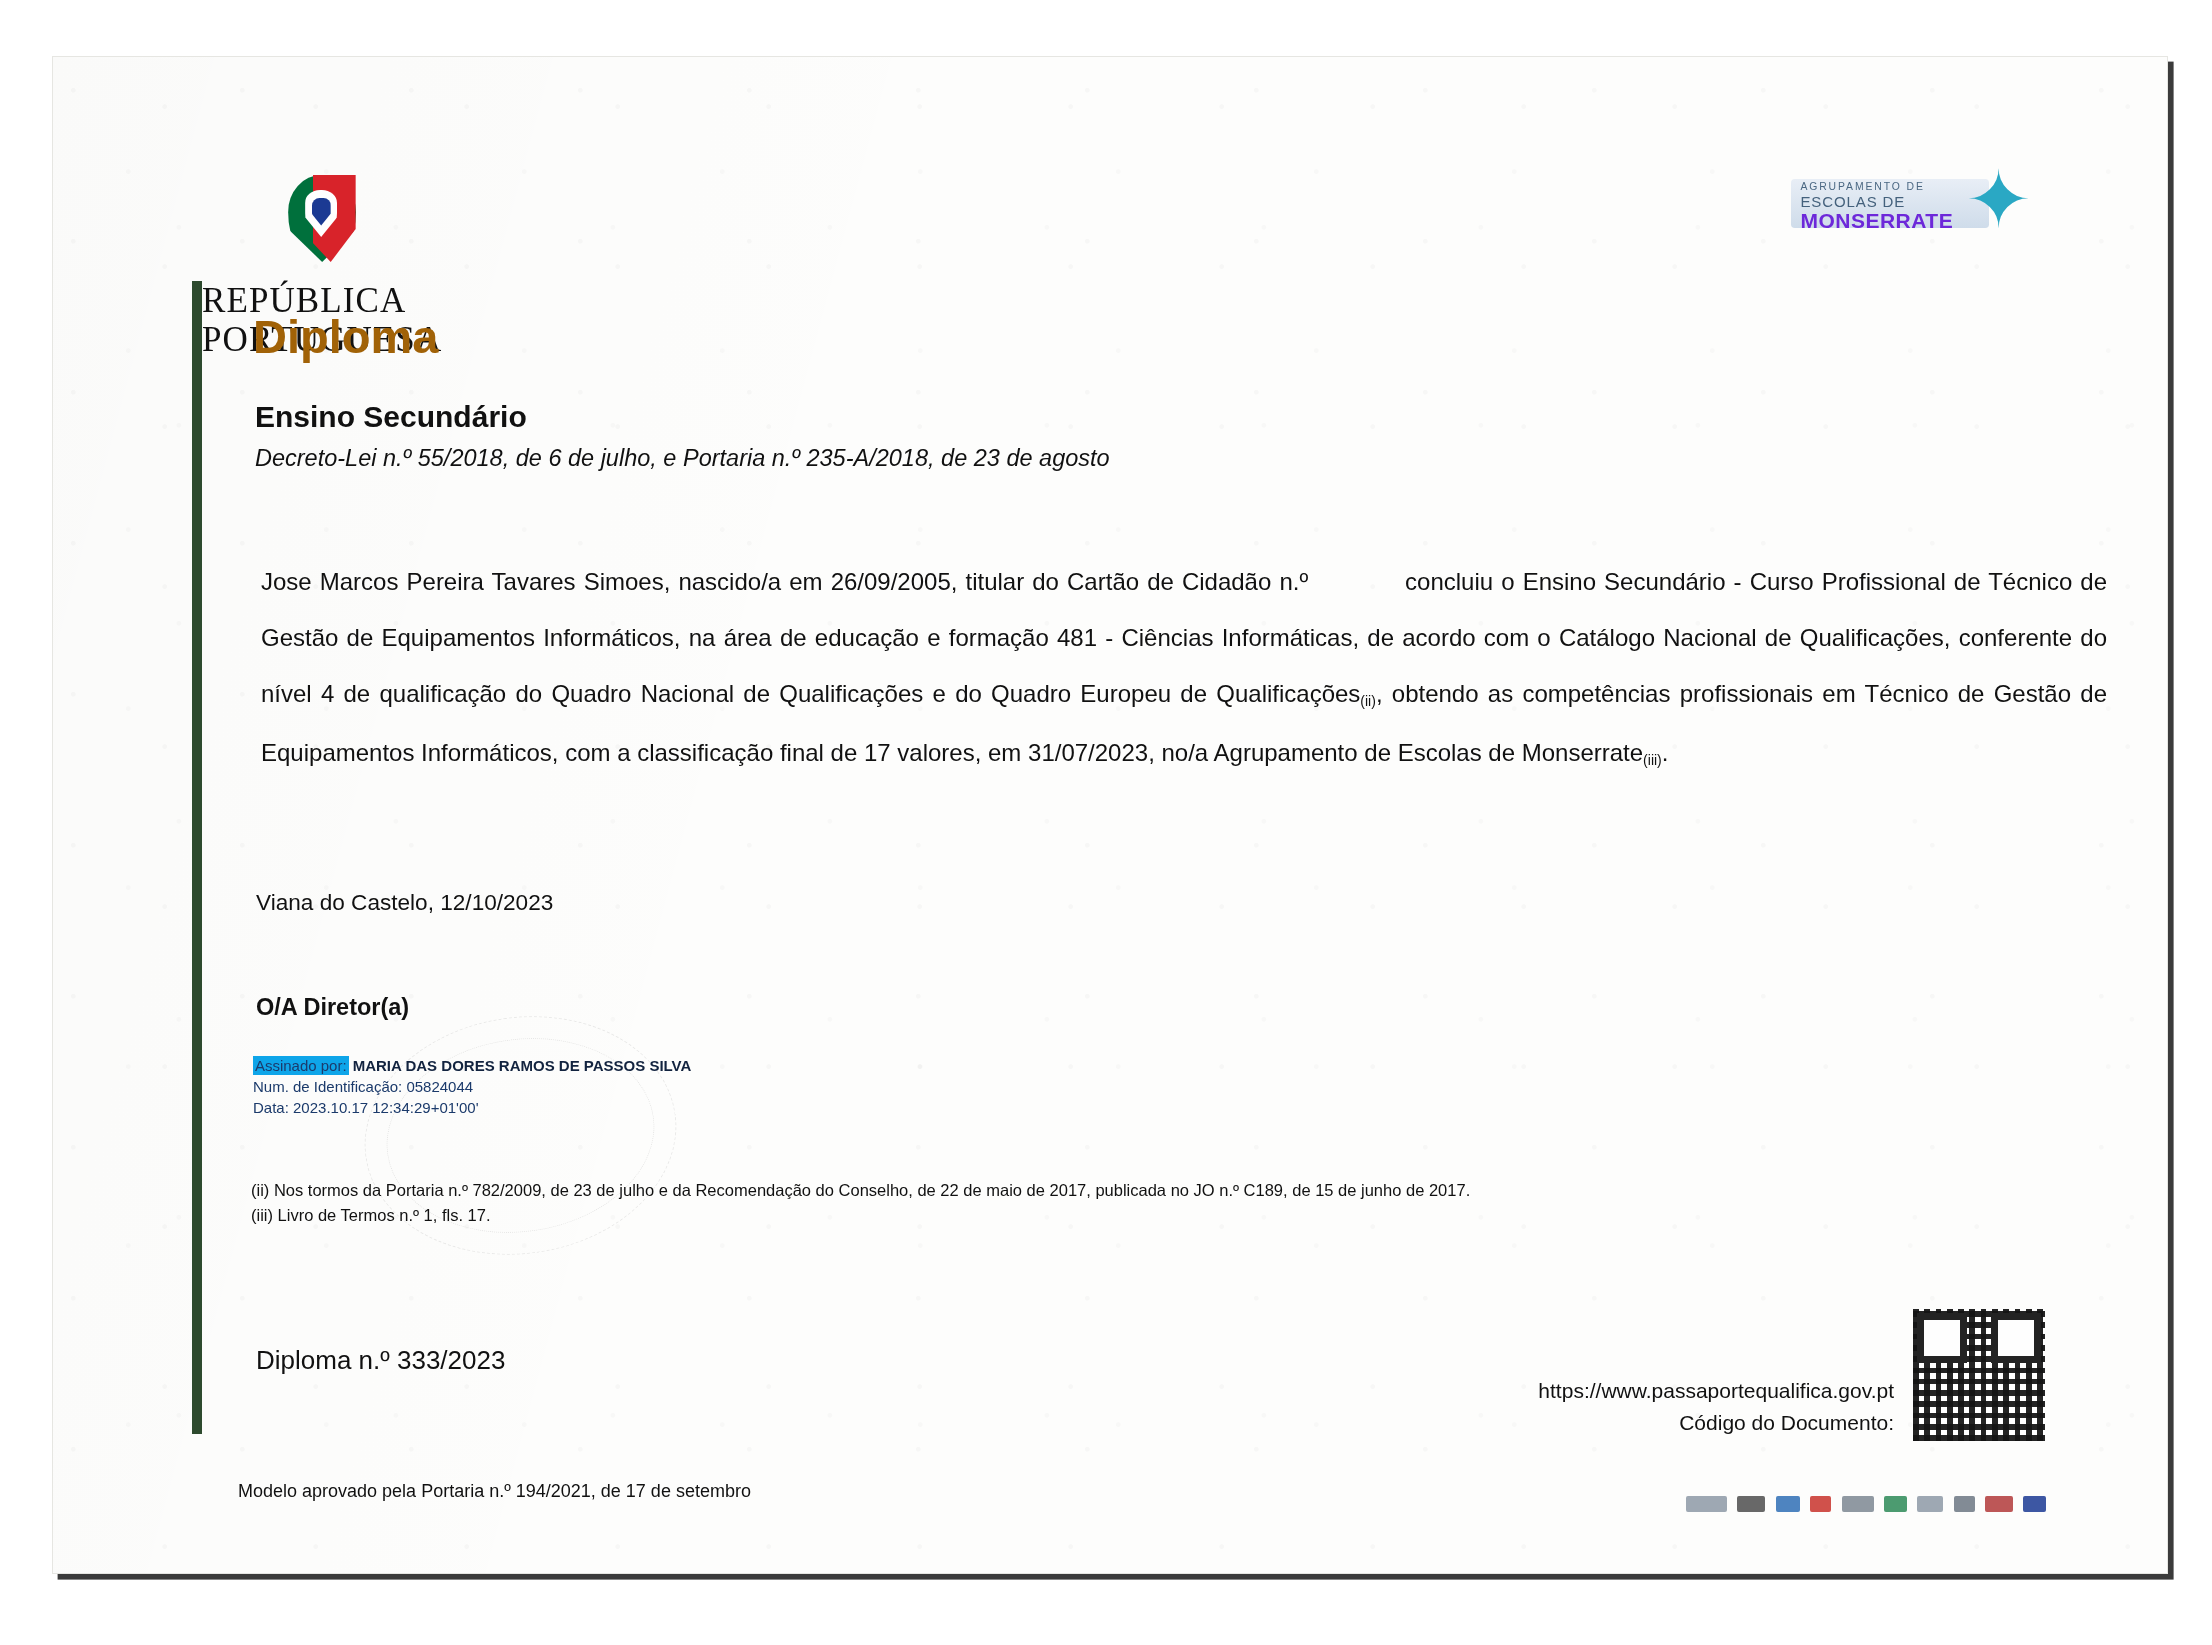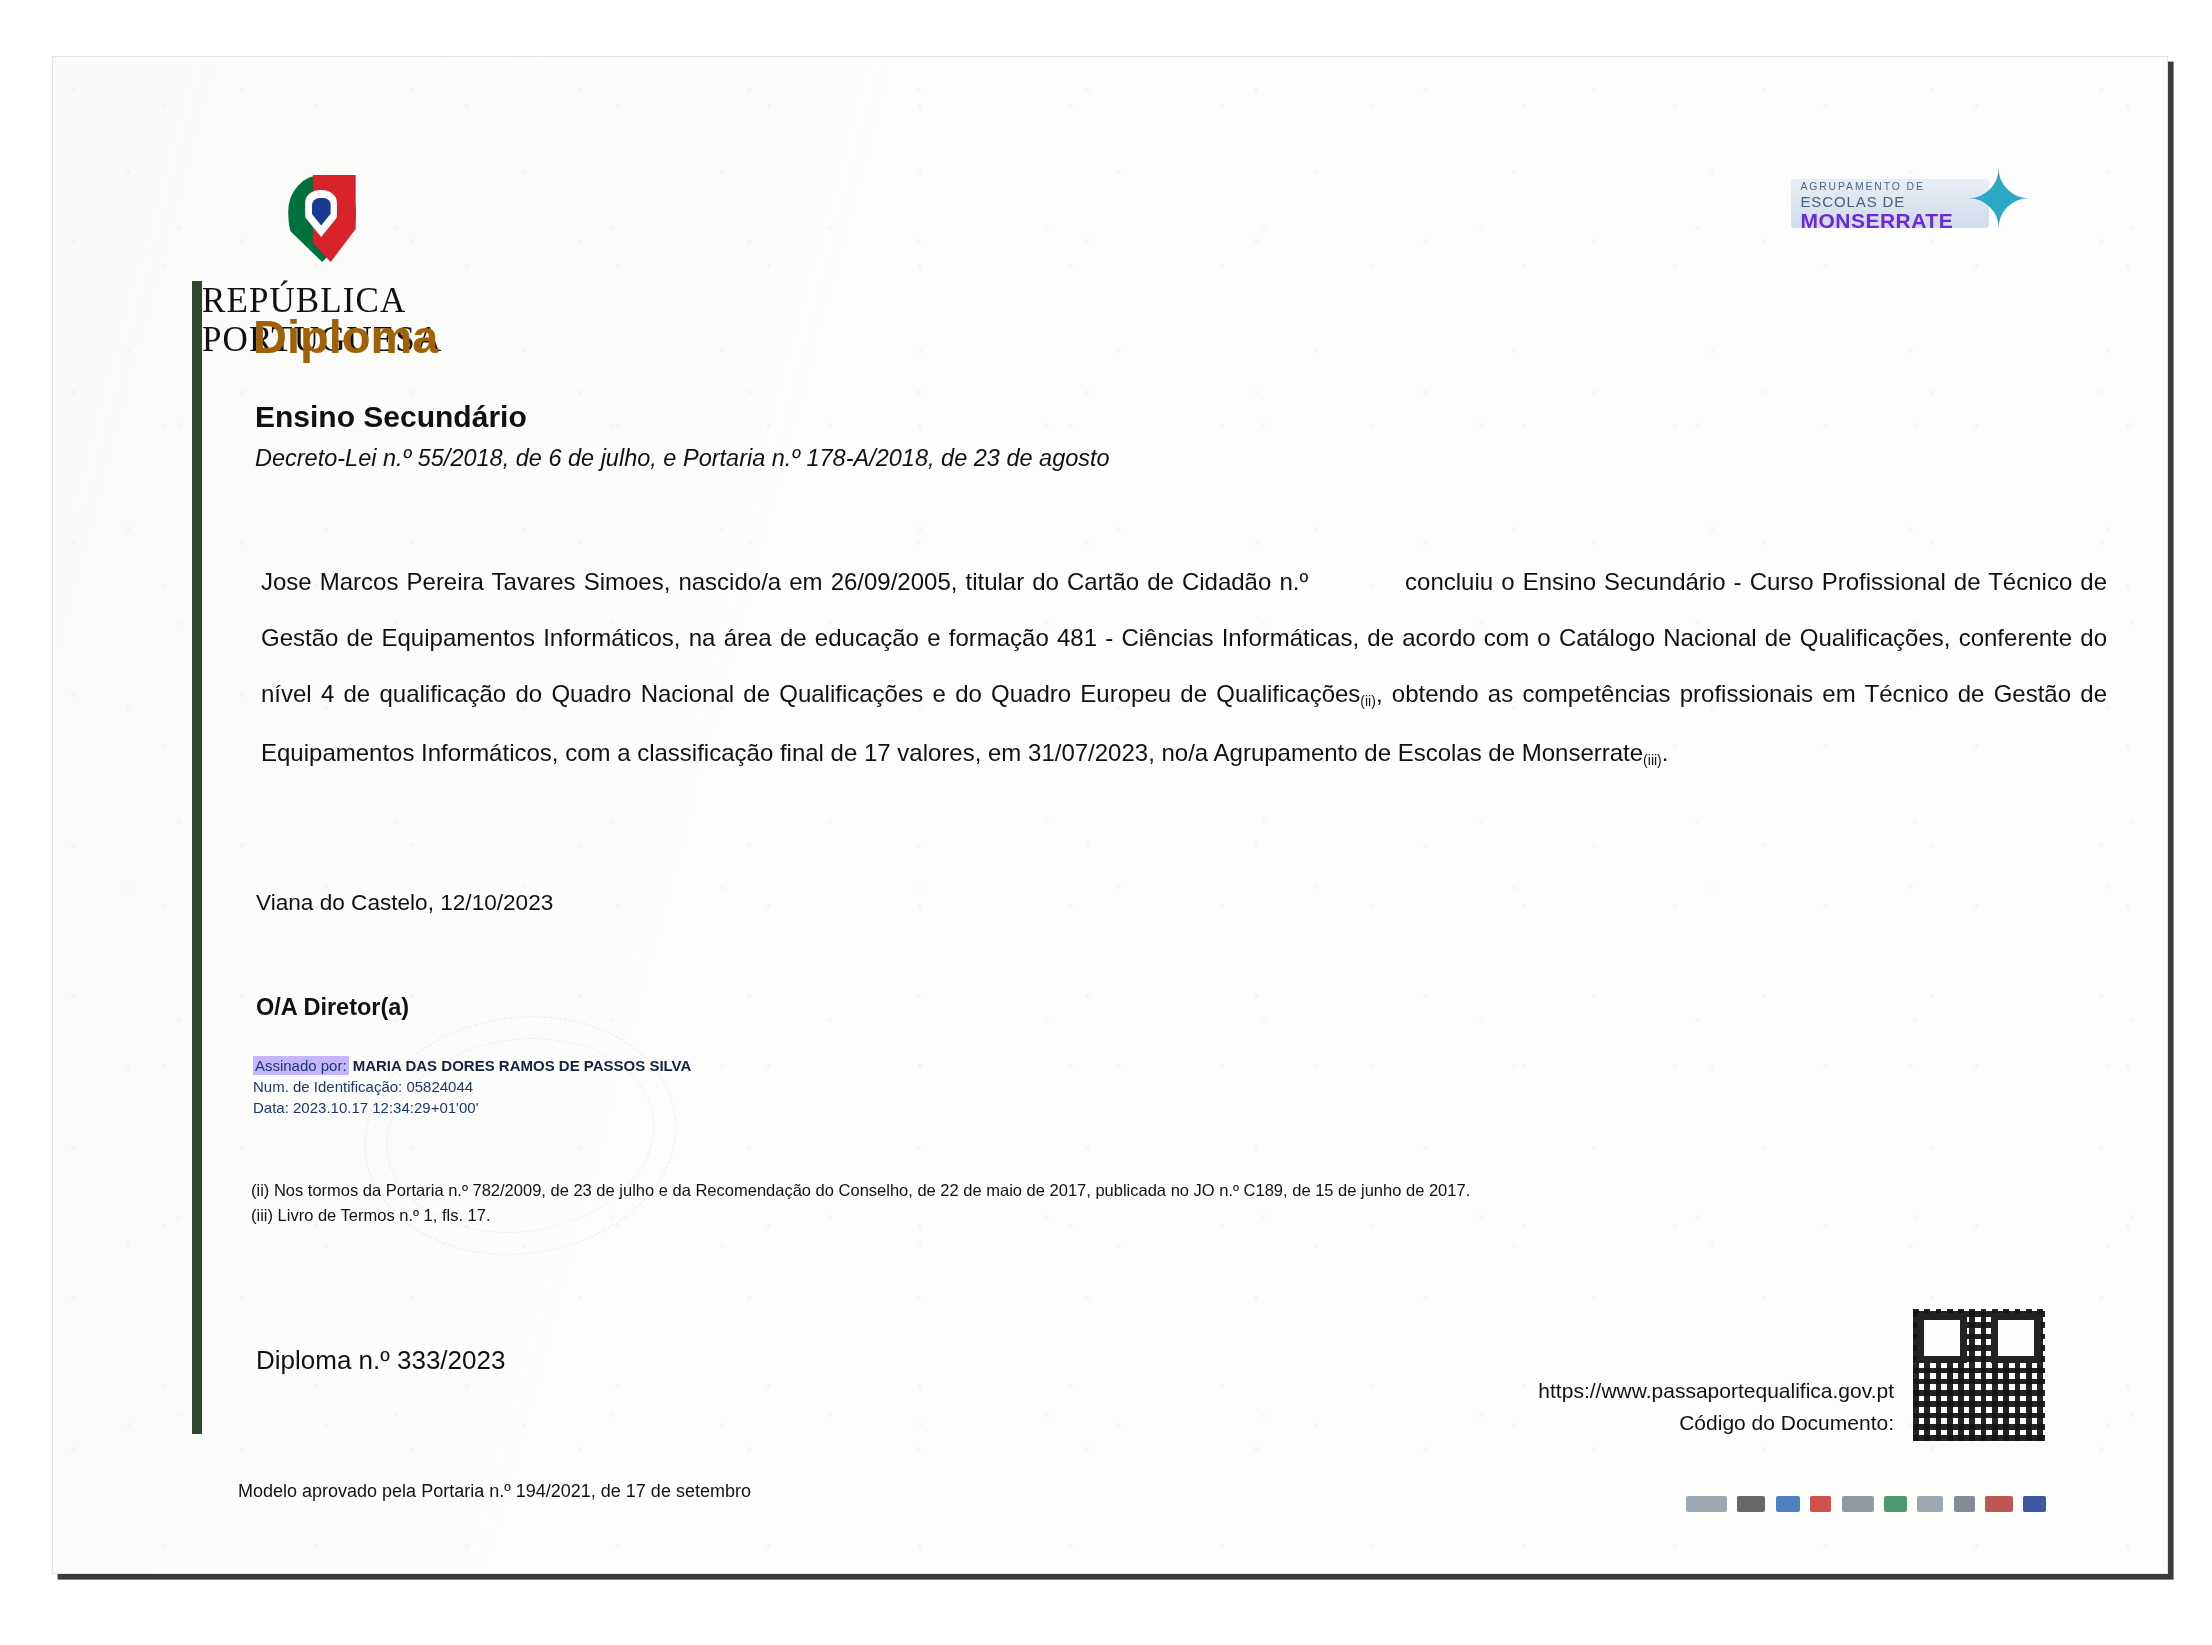--- a/index.html
+++ b/index.html
@@ -217,21 +217,21 @@
   .sig-block {
     position: absolute;
     left: 200px;
     top: 998px;
     width: 452px;
     font-size: 15px;
     line-height: 21px;
     color: #1b3a6b;
   }
   .sig-block .hl {
-    background: #c4b5fd;
+    background: #0ea5e9;
     padding: 0.9px 1.9px;
   }
   .sig-block .name {
     color: #12233f;
     font-weight: bold;
   }
   .sig-stamp {
     position: absolute;
     left: 311px;
     top: 960px;
@@ -360,21 +360,21 @@
   <div class="school-logo">
     <div class="band"></div>
     <div class="l1">AGRUPAMENTO DE</div>
     <div class="l2">ESCOLAS DE</div>
     <div class="l3">MONSERRATE</div>
     <div class="star">✦</div>
   </div>
 
   <div class="title">Diploma</div>
   <div class="subtitle">Ensino Secundário</div>
-  <div class="legal">Decreto-Lei n.º 55/2018, de 6 de julho, e Portaria n.º 178-A/2018, de 23 de agosto</div>
+  <div class="legal">Decreto-Lei n.º 55/2018, de 6 de julho, e Portaria n.º 235-A/2018, de 23 de agosto</div>
 
   <div class="body-text">
     <span>Jose Marcos Pereira Tavares Simoes</span><span>, nascido/a em </span><span>26/09/2005</span><span>, titular do Cartão de Cidadão n.º</span>&nbsp;&nbsp;&nbsp;&nbsp;&nbsp;&nbsp;&nbsp;&nbsp;&nbsp;&nbsp;&nbsp;&nbsp;<span>concluiu o Ensino Secundário - Curso Profissional de Técnico de Gestão de Equipamentos Informáticos,</span><span> na área de educação e formação 481 - Ciências Informáticas, de acordo com o Catálogo Nacional de Qualificações, conferente do nível 4 de qualificação do Quadro Nacional de Qualificações e do Quadro Europeu de Qualificações</span><span class="sup-note">(ii)</span><span>, obtendo as competências profissionais em Técnico de Gestão de Equipamentos Informáticos, com a classificação final de 17 valores, em 31/07/2023, no/a Agrupamento de Escolas de Monserrate</span><span class="sup-note">(iii)</span><span>.</span>
   </div>
 
   <div class="place-date">Viana do Castelo, 12/10/2023</div>
 
   <div class="director-label">O/A Diretor(a)</div>
   <div class="sig-stamp"></div>
   <div class="sig-block">

